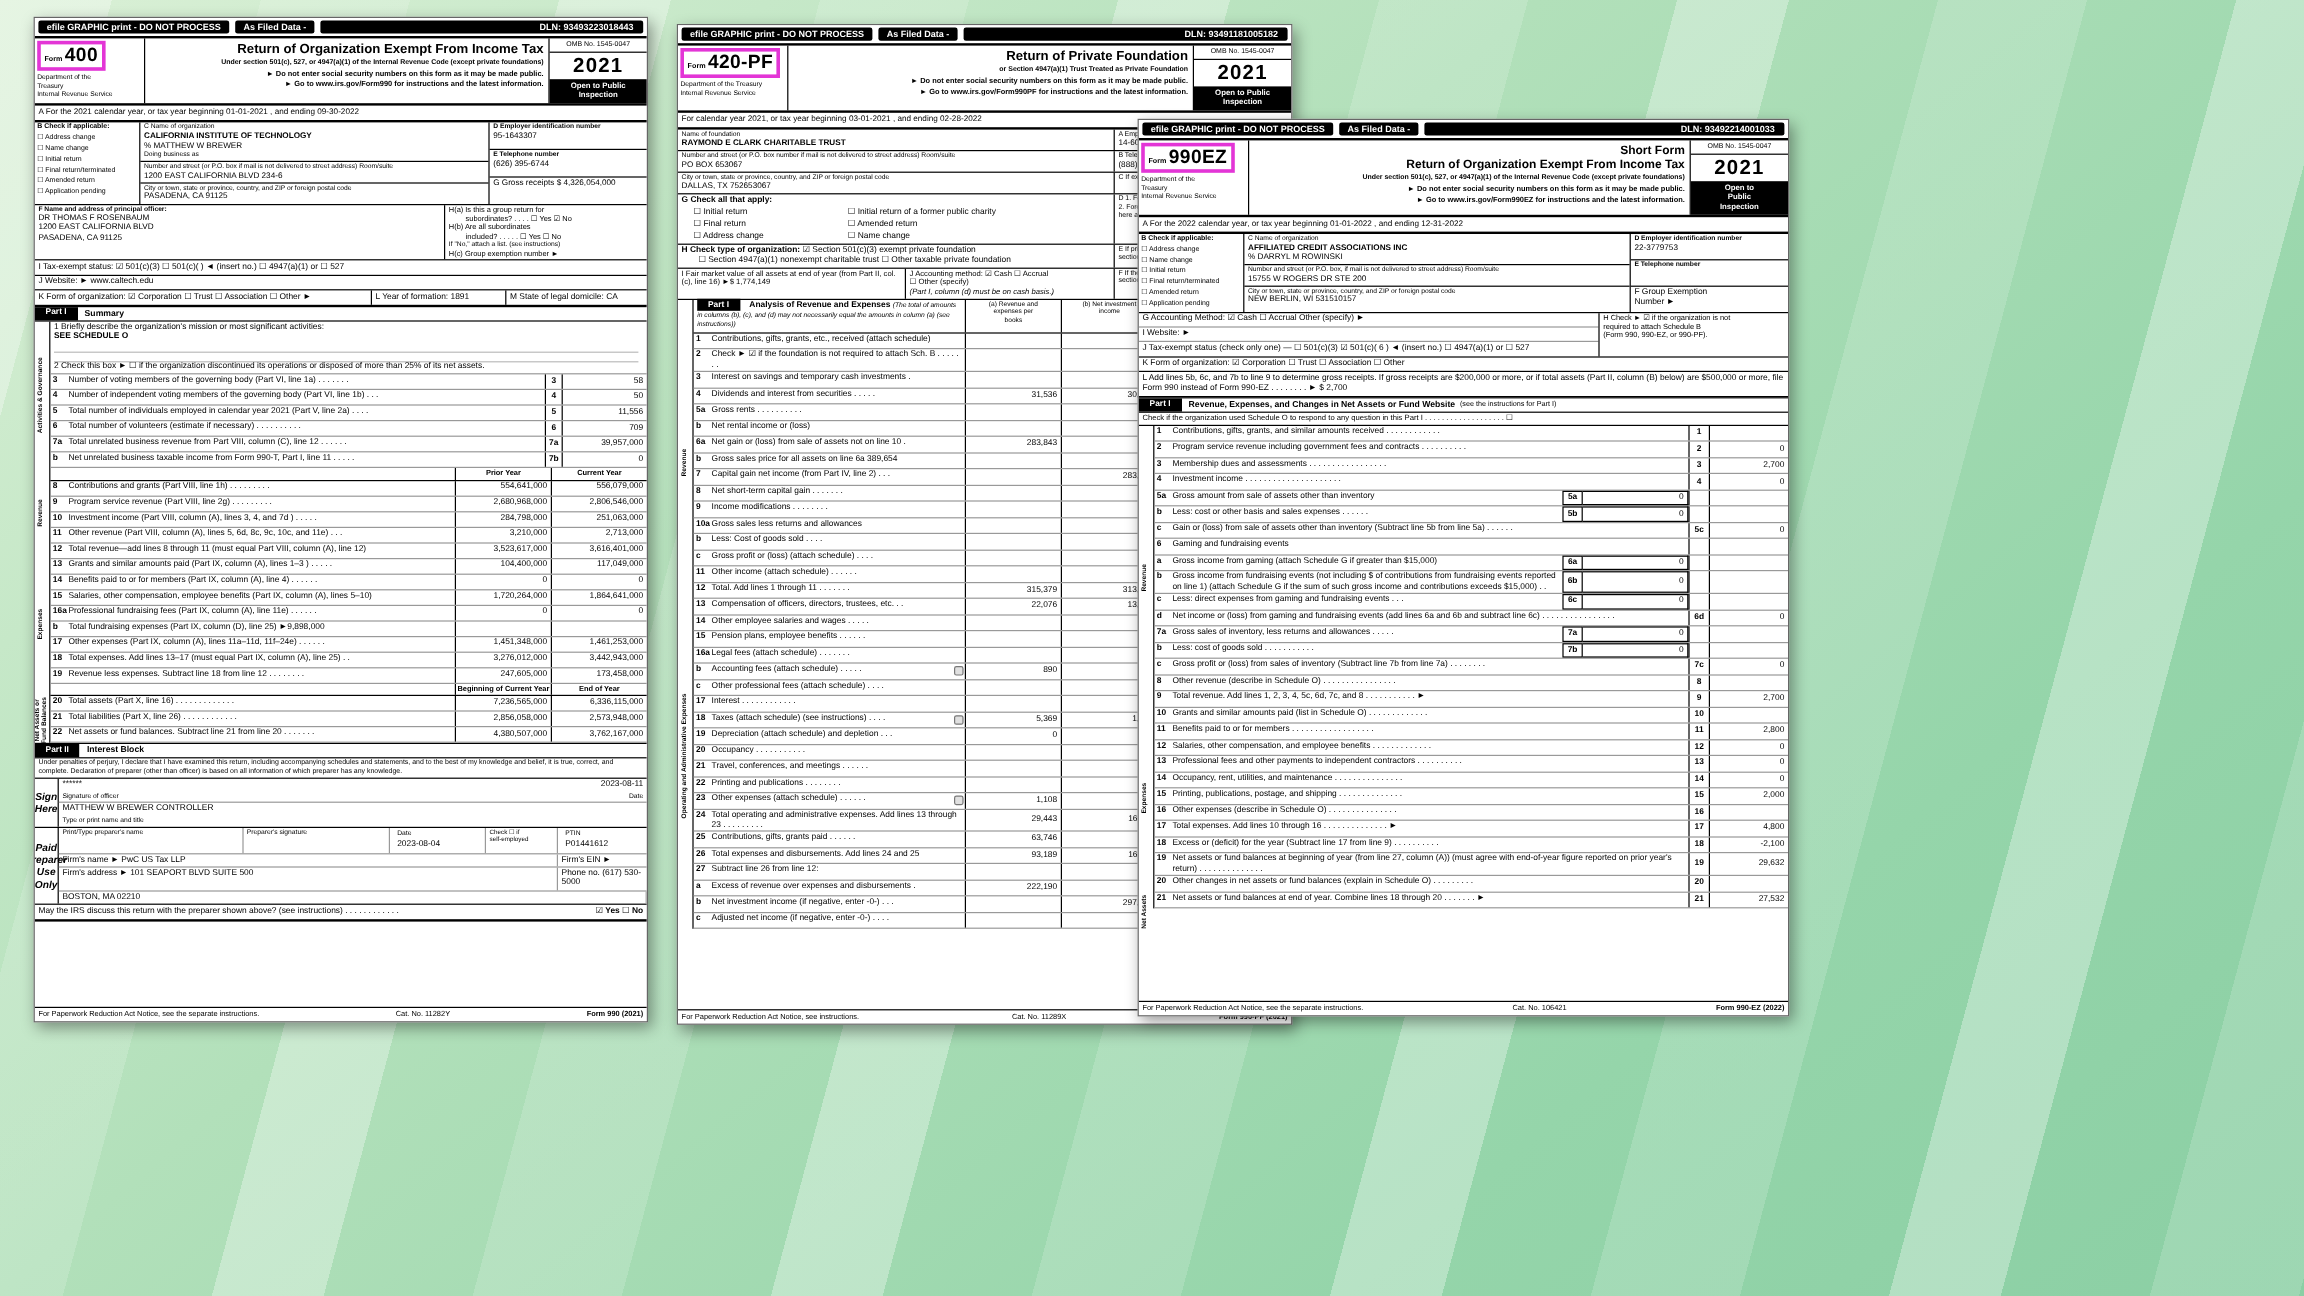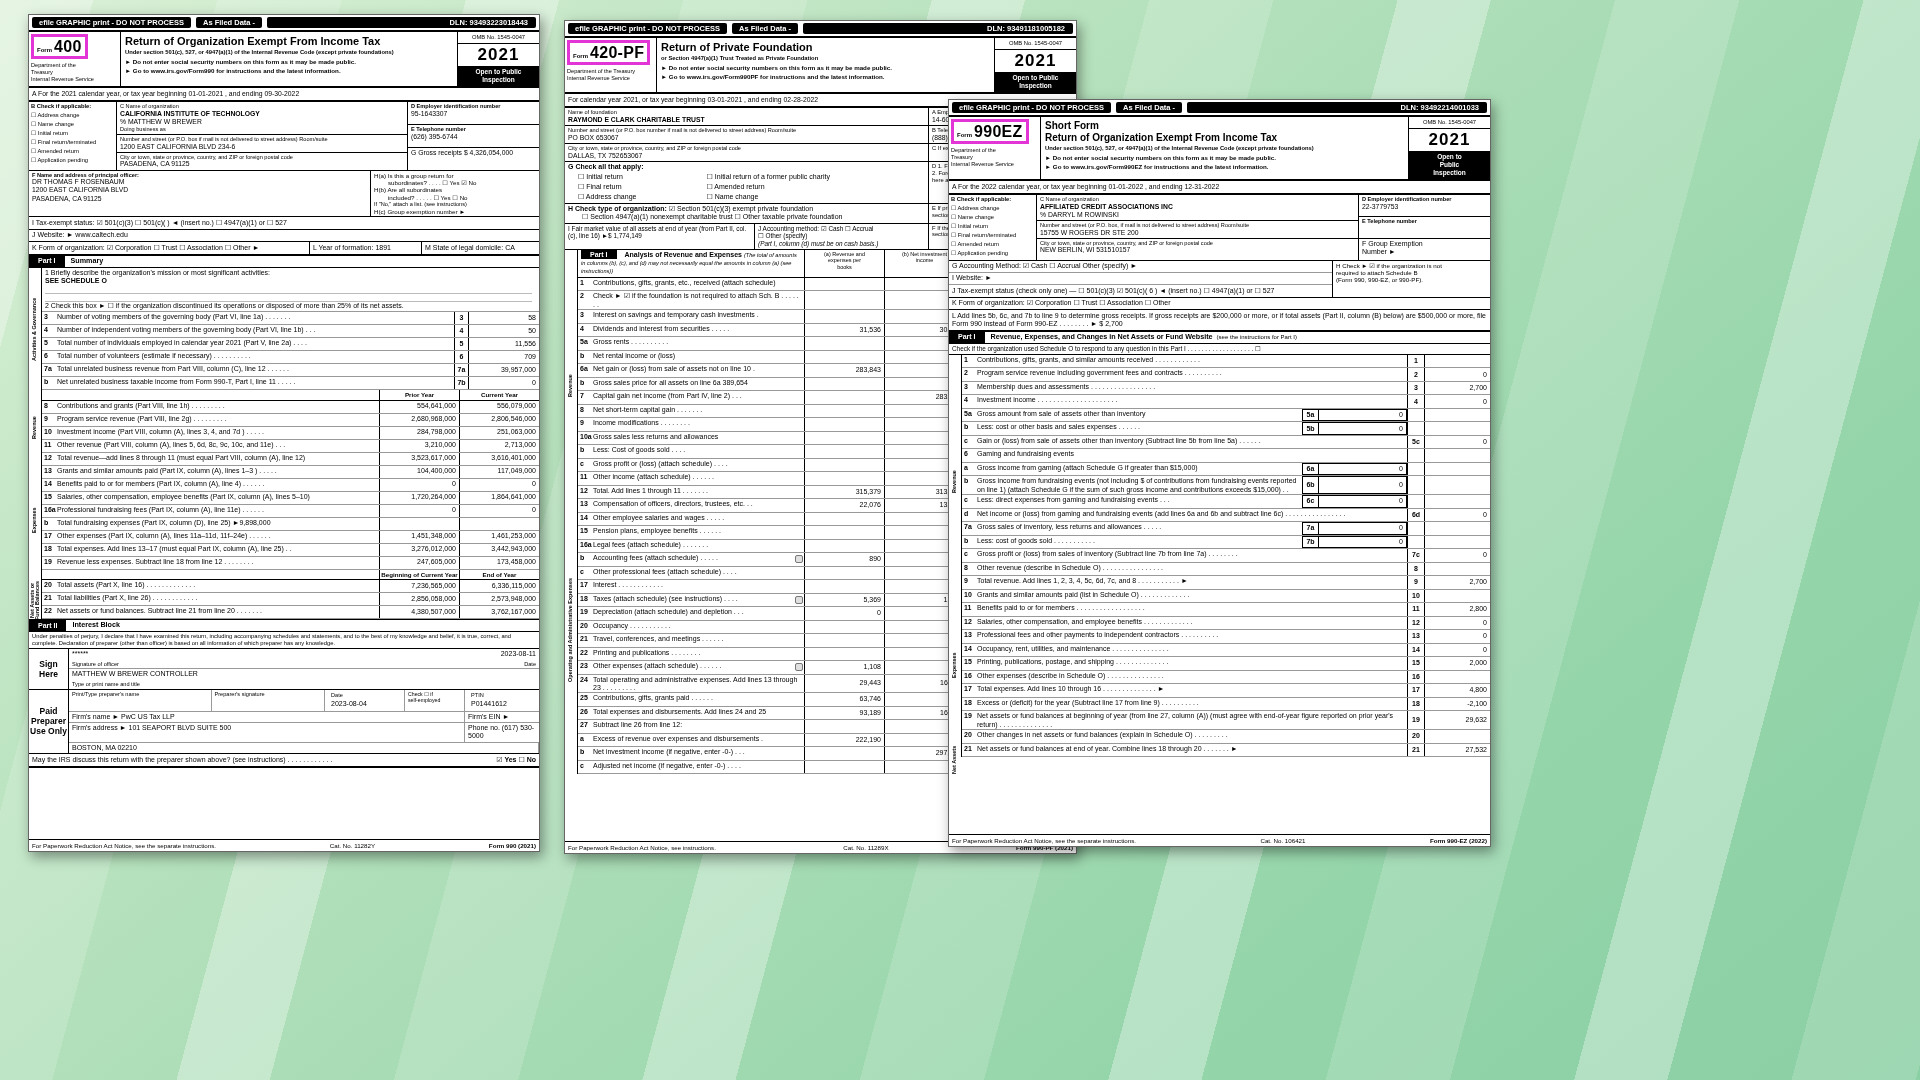--- a/index.html
+++ b/index.html
@@ -18,21 +18,21 @@
 #form990ez{left:948px;top:99px;width:543px;height:748px;z-index:3}
 .topbar{display:flex;align-items:center;gap:5px;padding:2px 3px;border-bottom:2px solid #000;background:#fff}
 .topbar .seg{background:#000;color:#fff;font-weight:bold;font-size:7.5px;padding:1px 7px;border-radius:2px;white-space:nowrap}
 .topbar .dln{background:#000;color:#fff;font-weight:bold;font-size:7.5px;padding:1px 8px;border-radius:2px;flex:1;text-align:right}
 .hdr{display:flex;border-bottom:2px solid #000}
 .hcolL{width:92px;border-right:1px solid #000;padding:2px;display:flex;flex-direction:column}
 .hlbox{border:3px solid #e335d6;padding:0 3px;align-self:flex-start;display:flex;align-items:baseline;gap:2px;background:#fff}
 .formword{font-size:6px;font-weight:bold}
 .formnum{font-size:16px;font-weight:bold;letter-spacing:.3px;white-space:nowrap}
 .dept{font-size:5.6px;margin-top:3px}
-.hcolM{flex:1;text-align:left;padding:3px 4px 2px}
+.hcolM{flex:1;text-align:right;padding:3px 4px 2px}
 .ftitle{font-weight:bold;font-size:11px;line-height:1.1}
 .ftitle2{font-weight:bold;font-size:10px;line-height:1.15}
 .fsub{font-size:5.8px;font-weight:bold;margin-top:2px}
 .fnote{font-size:6.2px;font-weight:bold;margin-top:2px}
 .hcolR{width:82px;border-left:1px solid #000;display:flex;flex-direction:column;text-align:center}
 .omb{font-size:5.8px;border-bottom:1px solid #000;padding:2px 1px}
 .year{font-size:17px;font-weight:bold;padding:1px 0;letter-spacing:1px}
 .openbox{background:#000;color:#fff;font-weight:bold;font-size:6.5px;padding:2px;margin-top:auto}
 .rowA{border-bottom:2px solid #000;padding:2px 3px;font-size:6.8px}
 .bcd{display:flex;border-bottom:1px solid #000}
@@ -70,21 +70,21 @@
 .ln{width:15px;font-weight:bold;padding:1px 1px 0 2px;flex-shrink:0}
 .lbl{flex:1;padding:1px 2px 0 0}
 .nbox{width:15px;border-left:1px solid #000;border-right:1px solid #000;font-weight:bold;text-align:center;display:flex;align-items:center;justify-content:center;flex-shrink:0}
 .gval{width:70px;text-align:right;padding:0 3px;display:flex;align-items:center;justify-content:flex-end;flex-shrink:0}
 .amt{width:80px;border-left:1px solid #000;text-align:right;padding:0 3px;display:flex;align-items:center;justify-content:flex-end;flex-shrink:0}
 .colhead{display:flex;border-bottom:1px solid #000;font-weight:bold;font-size:6.2px}
 .colhead .sp{flex:1}
 .colhead .ch{width:80px;border-left:1px solid #000;text-align:center;padding:1px;flex-shrink:0}
 .perjury{font-size:5.8px;padding:1px 3px;border-bottom:1px solid #000}
 .sgrid,.pgrid{display:flex;border-bottom:1px solid #000}
-.sside,.pside{width:40px;border-right:1px solid #000;font-weight:bold;font-size:8.5px;display:flex;align-items:center;justify-content:center;text-align:center;flex-shrink:0}
+.sside,.pside{width:20px;border-right:1px solid #000;font-weight:bold;font-style:italic;font-size:8.5px;display:flex;align-items:center;justify-content:center;text-align:center;flex-shrink:0}
 .smain,.pmain{flex:1}
 .srow{display:flex;justify-content:space-between;padding:1px 3px}
 .srow.bt{border-top:1px solid #999}
 .prow{display:flex;border-bottom:1px solid #999}
 .prow:last-child{border-bottom:0}
 .prow span{padding:1px 3px;display:block}
 .pc1{flex:1.4;border-right:1px solid #999}
 .pc2{flex:1.1;border-right:1px solid #999}
 .pc3{width:80px;border-right:1px solid #999}
 .pc4{width:60px;border-right:1px solid #999;font-size:5.2px}

